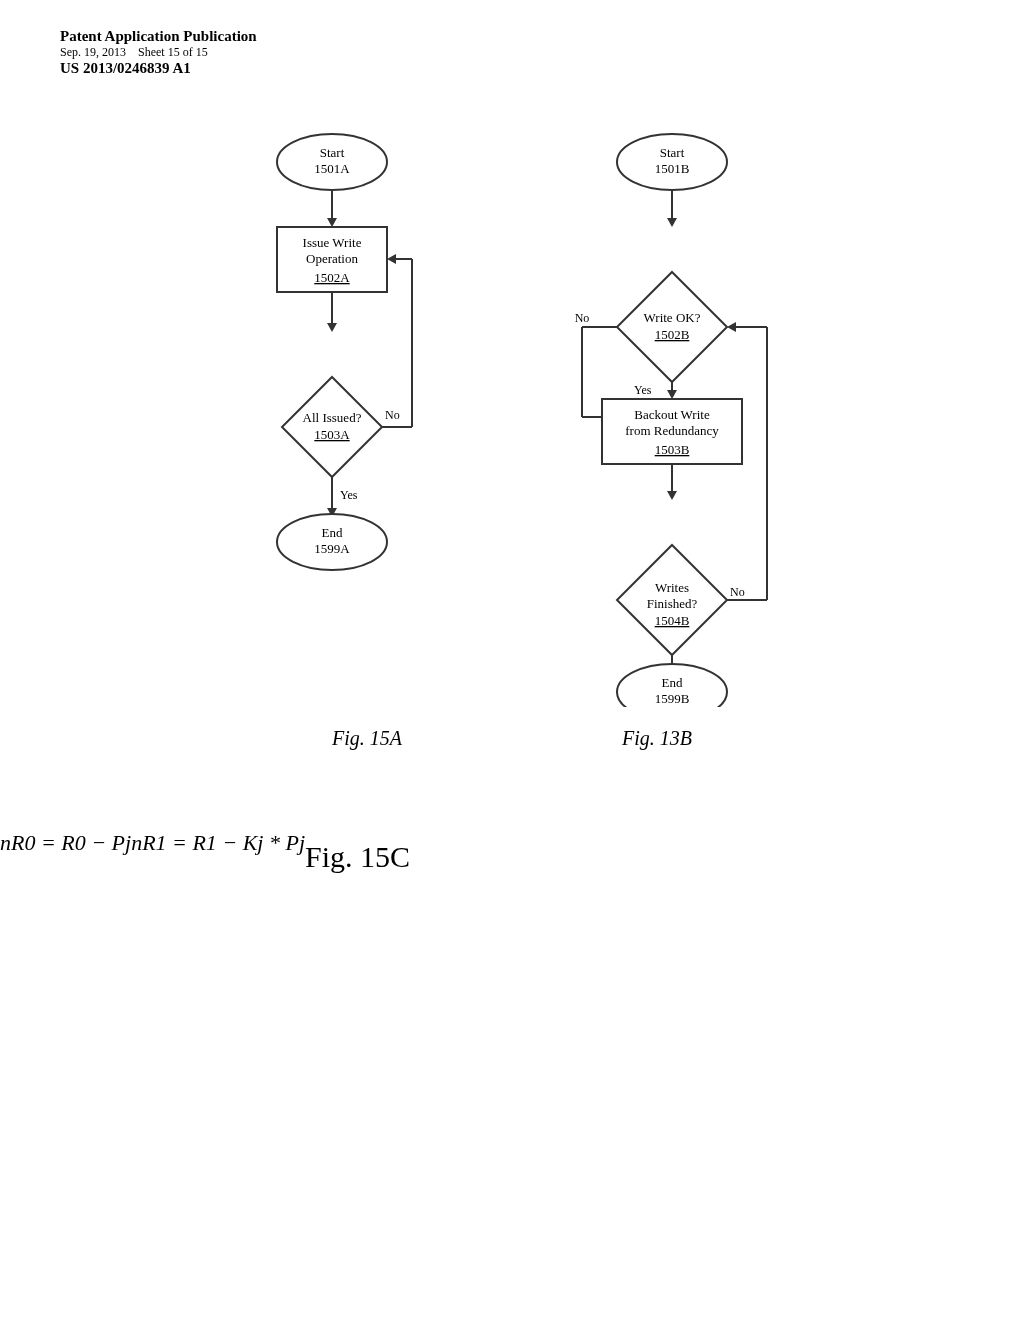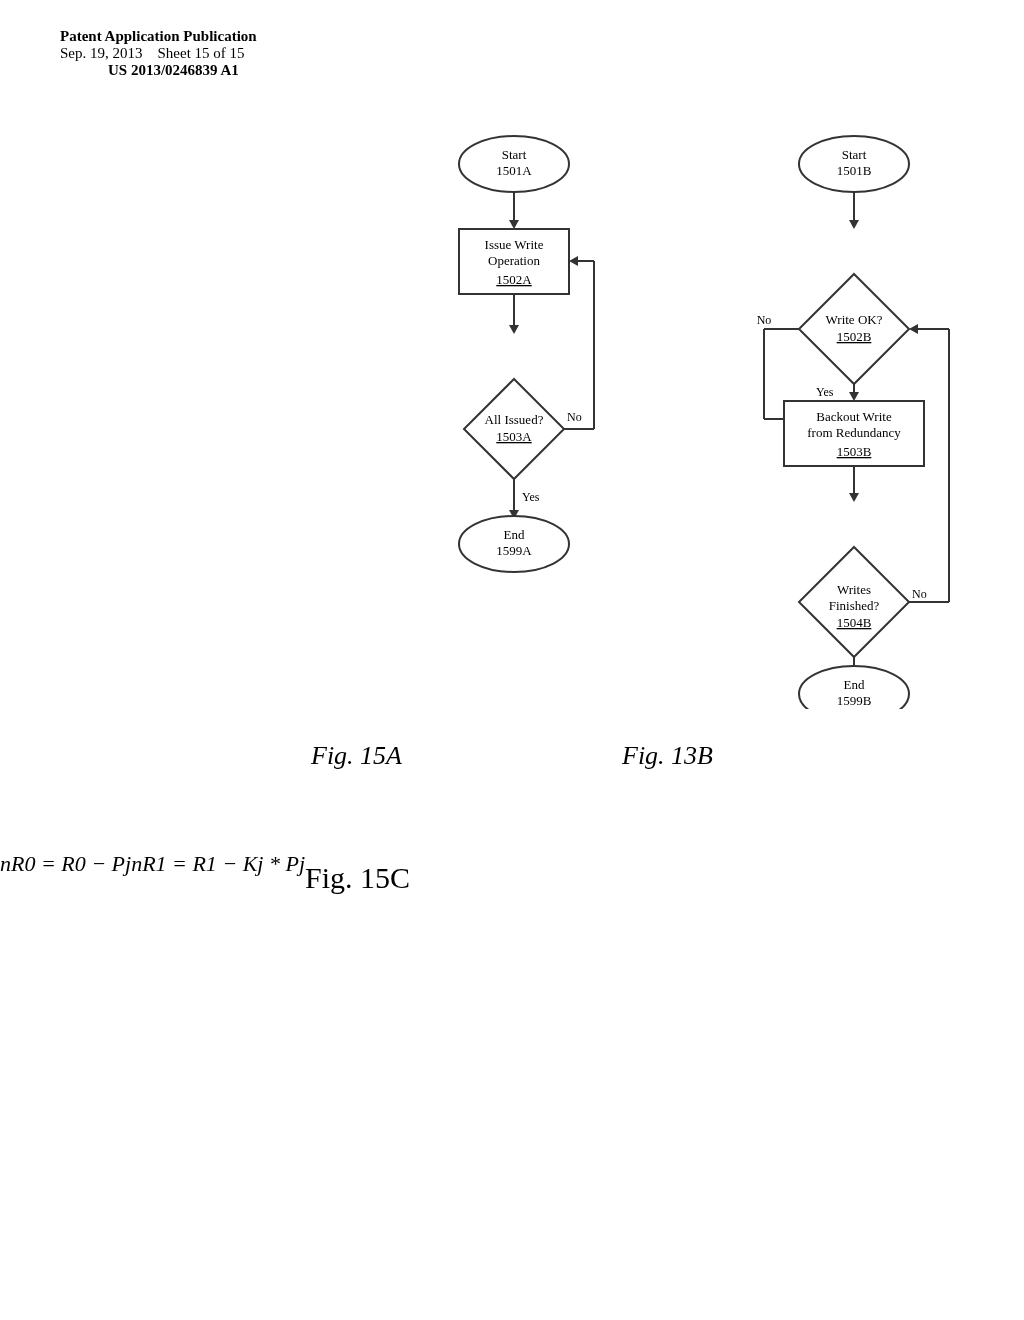--- a/index.html
+++ b/index.html
@@ -18,34 +18,32 @@
       justify-content: space-between;
       align-items: flex-start;
       padding: 28px 60px 0 60px;
       flex-direction: column;
     }
     .header-left {
       font-size: 15px;
       font-weight: bold;
     }
     .header-center {
-      font-size: 15px;
+      font-size: 12px;
       text-align: center;
     }
     .header-right {
       font-size: 15px;
       font-weight: bold;
-      margin-left: 48px;
     }
 
     .fig-label {
-      font-size: 26px;
+      font-size: 20px;
       font-style: italic;
       font-weight: normal;
-      margin-top: 12px;
     }
 
     
     .formula-section {
       display: flex;
       flex-direction: row;
       align-items: center;
       padding-top: 70px;
     }
 
@@ -67,21 +65,21 @@
 <div class="header">
   <div class="header-left">Patent Application Publication</div>
   <div class="header-center">
     <span>Sep. 19, 2013</span>
     &nbsp;&nbsp;
     <span>Sheet 15 of 15</span>
   </div>
   <div class="header-right">US 2013/0246839 A1</div>
 </div>
 
-<div style="display:flex; justify-content:flex-end; gap:100px; padding-top:50px; padding-left:40px; padding-right:40px;">
+<div style="display:flex; justify-content:center; gap:100px; padding-top:50px; padding-left:40px; padding-right:40px;">
 
   <svg width="220" height="500" viewBox="0 0 220 500">
 
     <ellipse cx="110" cy="35" rx="55" ry="28" fill="white" stroke="#333" stroke-width="2"></ellipse>
     <text x="110" y="30" text-anchor="middle" font-size="13" font-family="Times New Roman">Start</text>
     <text x="110" y="46" text-anchor="middle" font-size="13" font-family="Times New Roman">1501A</text>
 
     <line x1="110" y1="63" x2="110" y2="95" stroke="#333" stroke-width="2"></line>
     <polygon points="110,100 105,91 115,91" fill="#333"></polygon>
 

